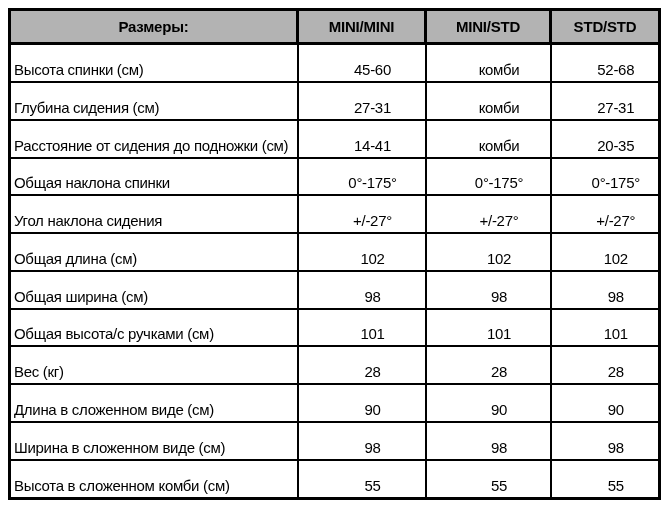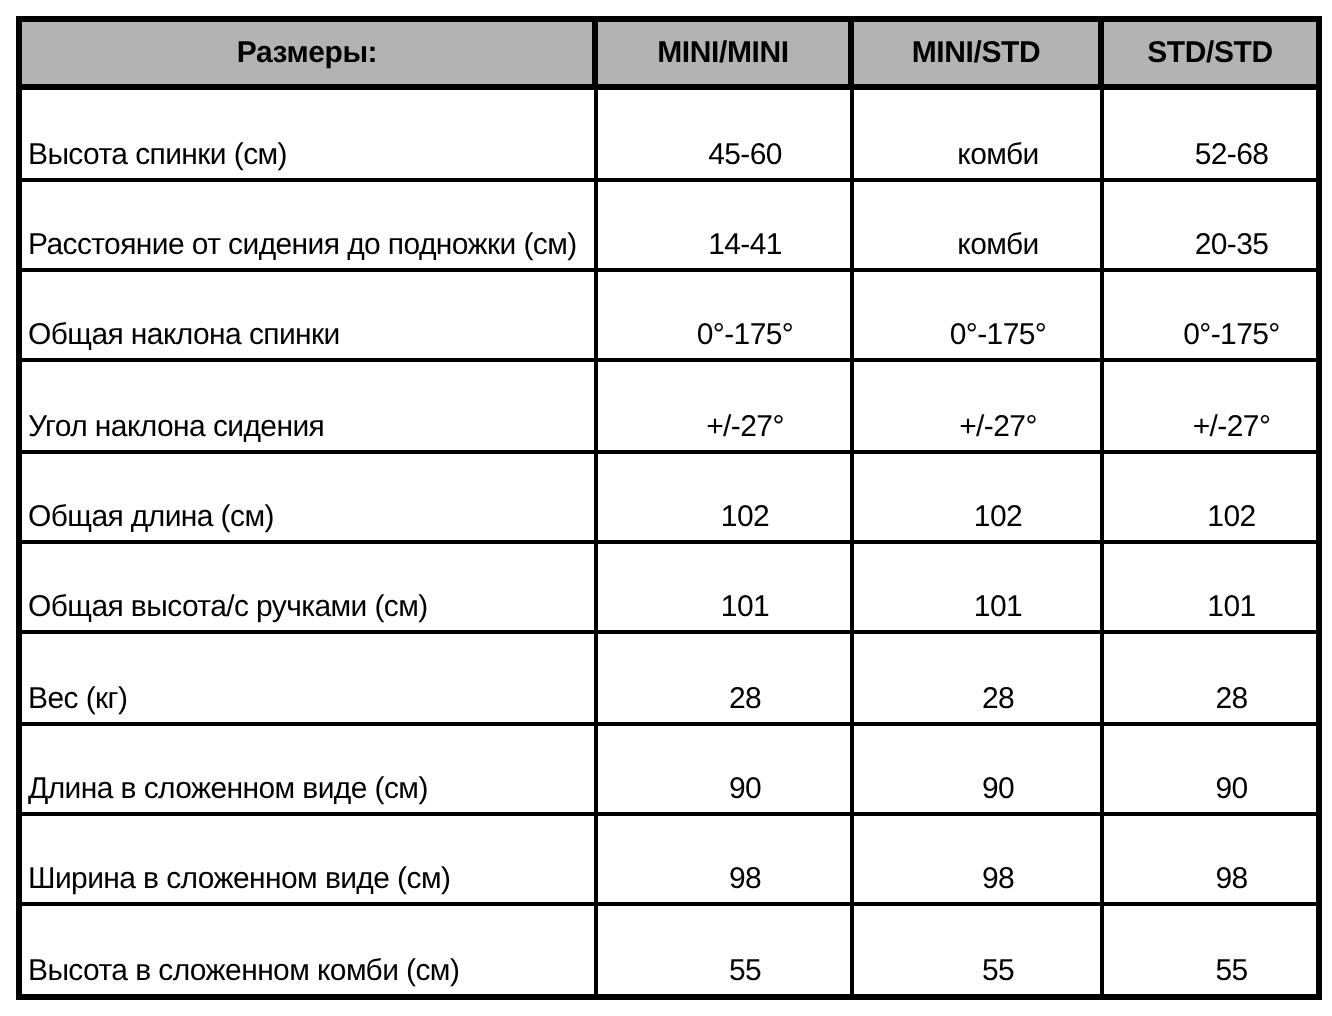--- a/index.html
+++ b/index.html
@@ -82,20 +82,26 @@
       </tr>
     </thead>
     <tbody id="table-body">
         <tr>
           <td class="label-cell">Высота спинки (см)</td>
           <td class="value-cell">45-60</td>
           <td class="value-cell">комби</td>
           <td class="value-cell">52-68</td>
         </tr>
         <tr>
+          <td class="label-cell">Глубина сидения (см)</td>
+          <td class="value-cell">27-31</td>
+          <td class="value-cell">комби</td>
+          <td class="value-cell">27-31</td>
+        </tr>
+        <tr>
           <td class="label-cell">Расстояние от сидения до подножки (см)</td>
           <td class="value-cell">14-41</td>
           <td class="value-cell">комби</td>
           <td class="value-cell">20-35</td>
         </tr>
         <tr>
           <td class="label-cell">Общая наклона спинки</td>
           <td class="value-cell">0°-175°</td>
           <td class="value-cell">0°-175°</td>
           <td class="value-cell">0°-175°</td>
@@ -104,20 +110,26 @@
           <td class="label-cell">Угол наклона сидения</td>
           <td class="value-cell">+/-27°</td>
           <td class="value-cell">+/-27°</td>
           <td class="value-cell">+/-27°</td>
         </tr>
         <tr>
           <td class="label-cell">Общая длина (см)</td>
           <td class="value-cell">102</td>
           <td class="value-cell">102</td>
           <td class="value-cell">102</td>
+        </tr>
+        <tr>
+          <td class="label-cell">Общая ширина (см)</td>
+          <td class="value-cell">98</td>
+          <td class="value-cell">98</td>
+          <td class="value-cell">98</td>
         </tr>
         <tr>
           <td class="label-cell">Общая высота/с ручками (см)</td>
           <td class="value-cell">101</td>
           <td class="value-cell">101</td>
           <td class="value-cell">101</td>
         </tr>
         <tr>
           <td class="label-cell">Вес (кг)</td>
           <td class="value-cell">28</td>

